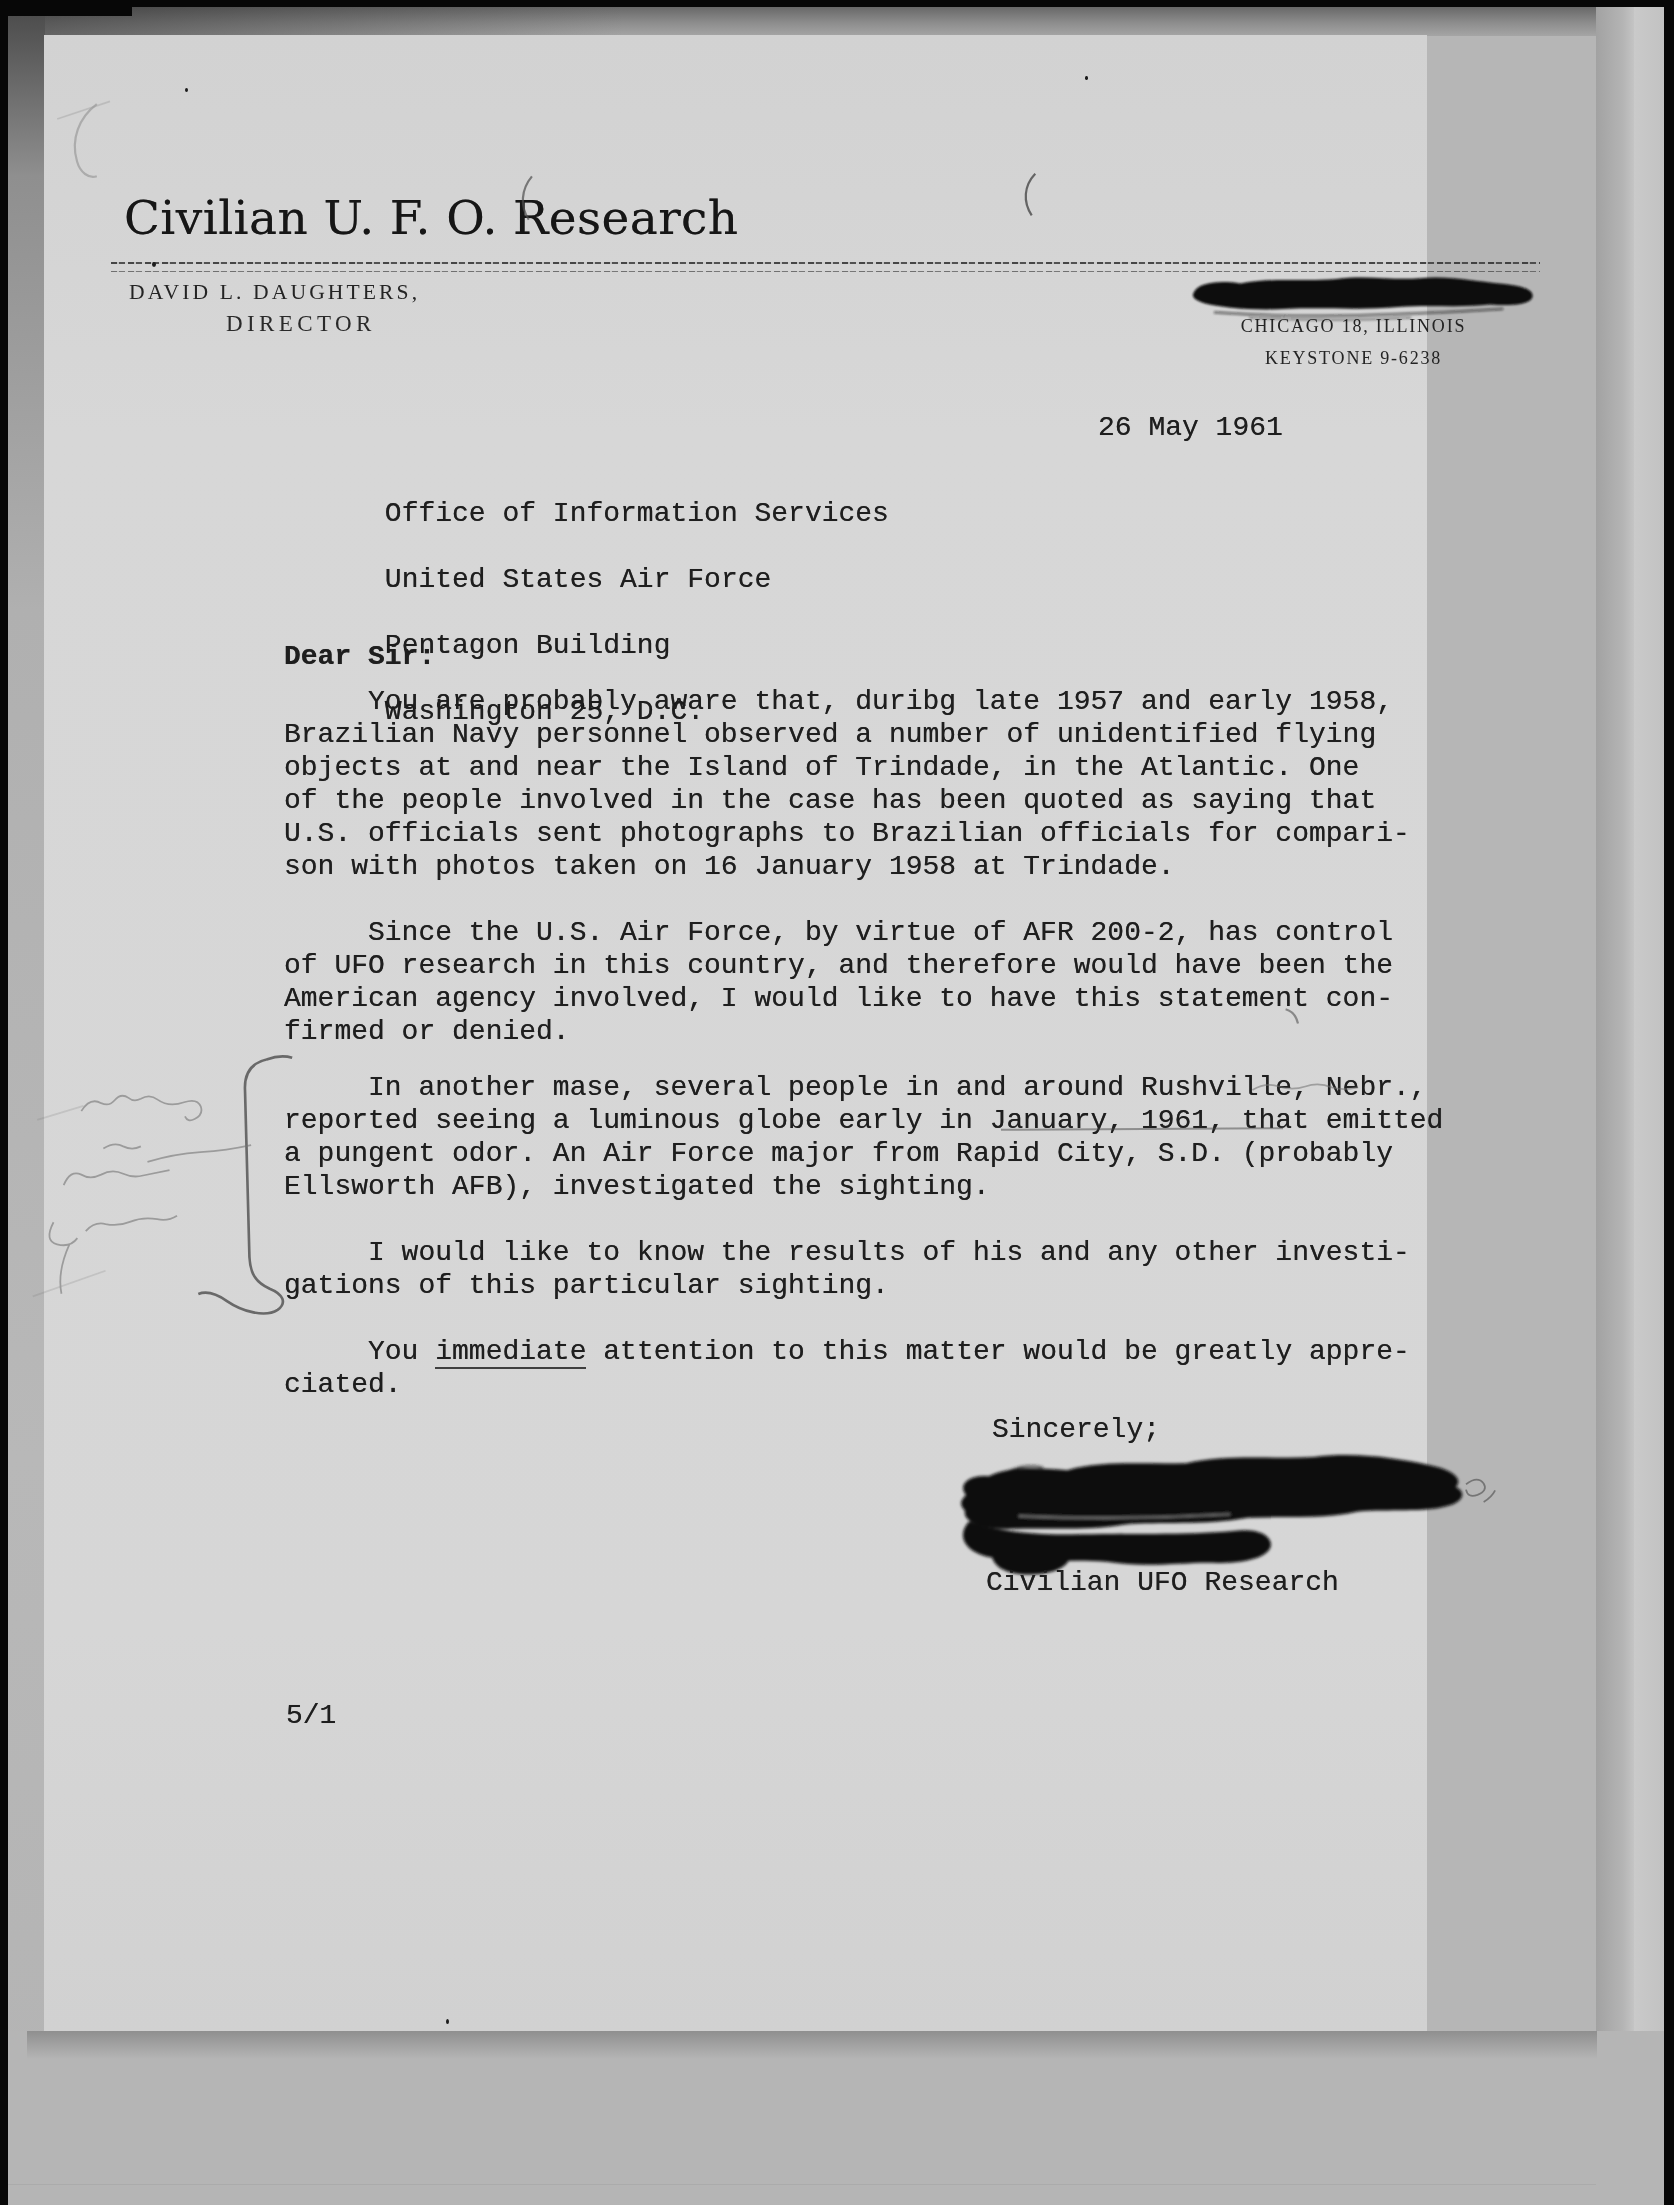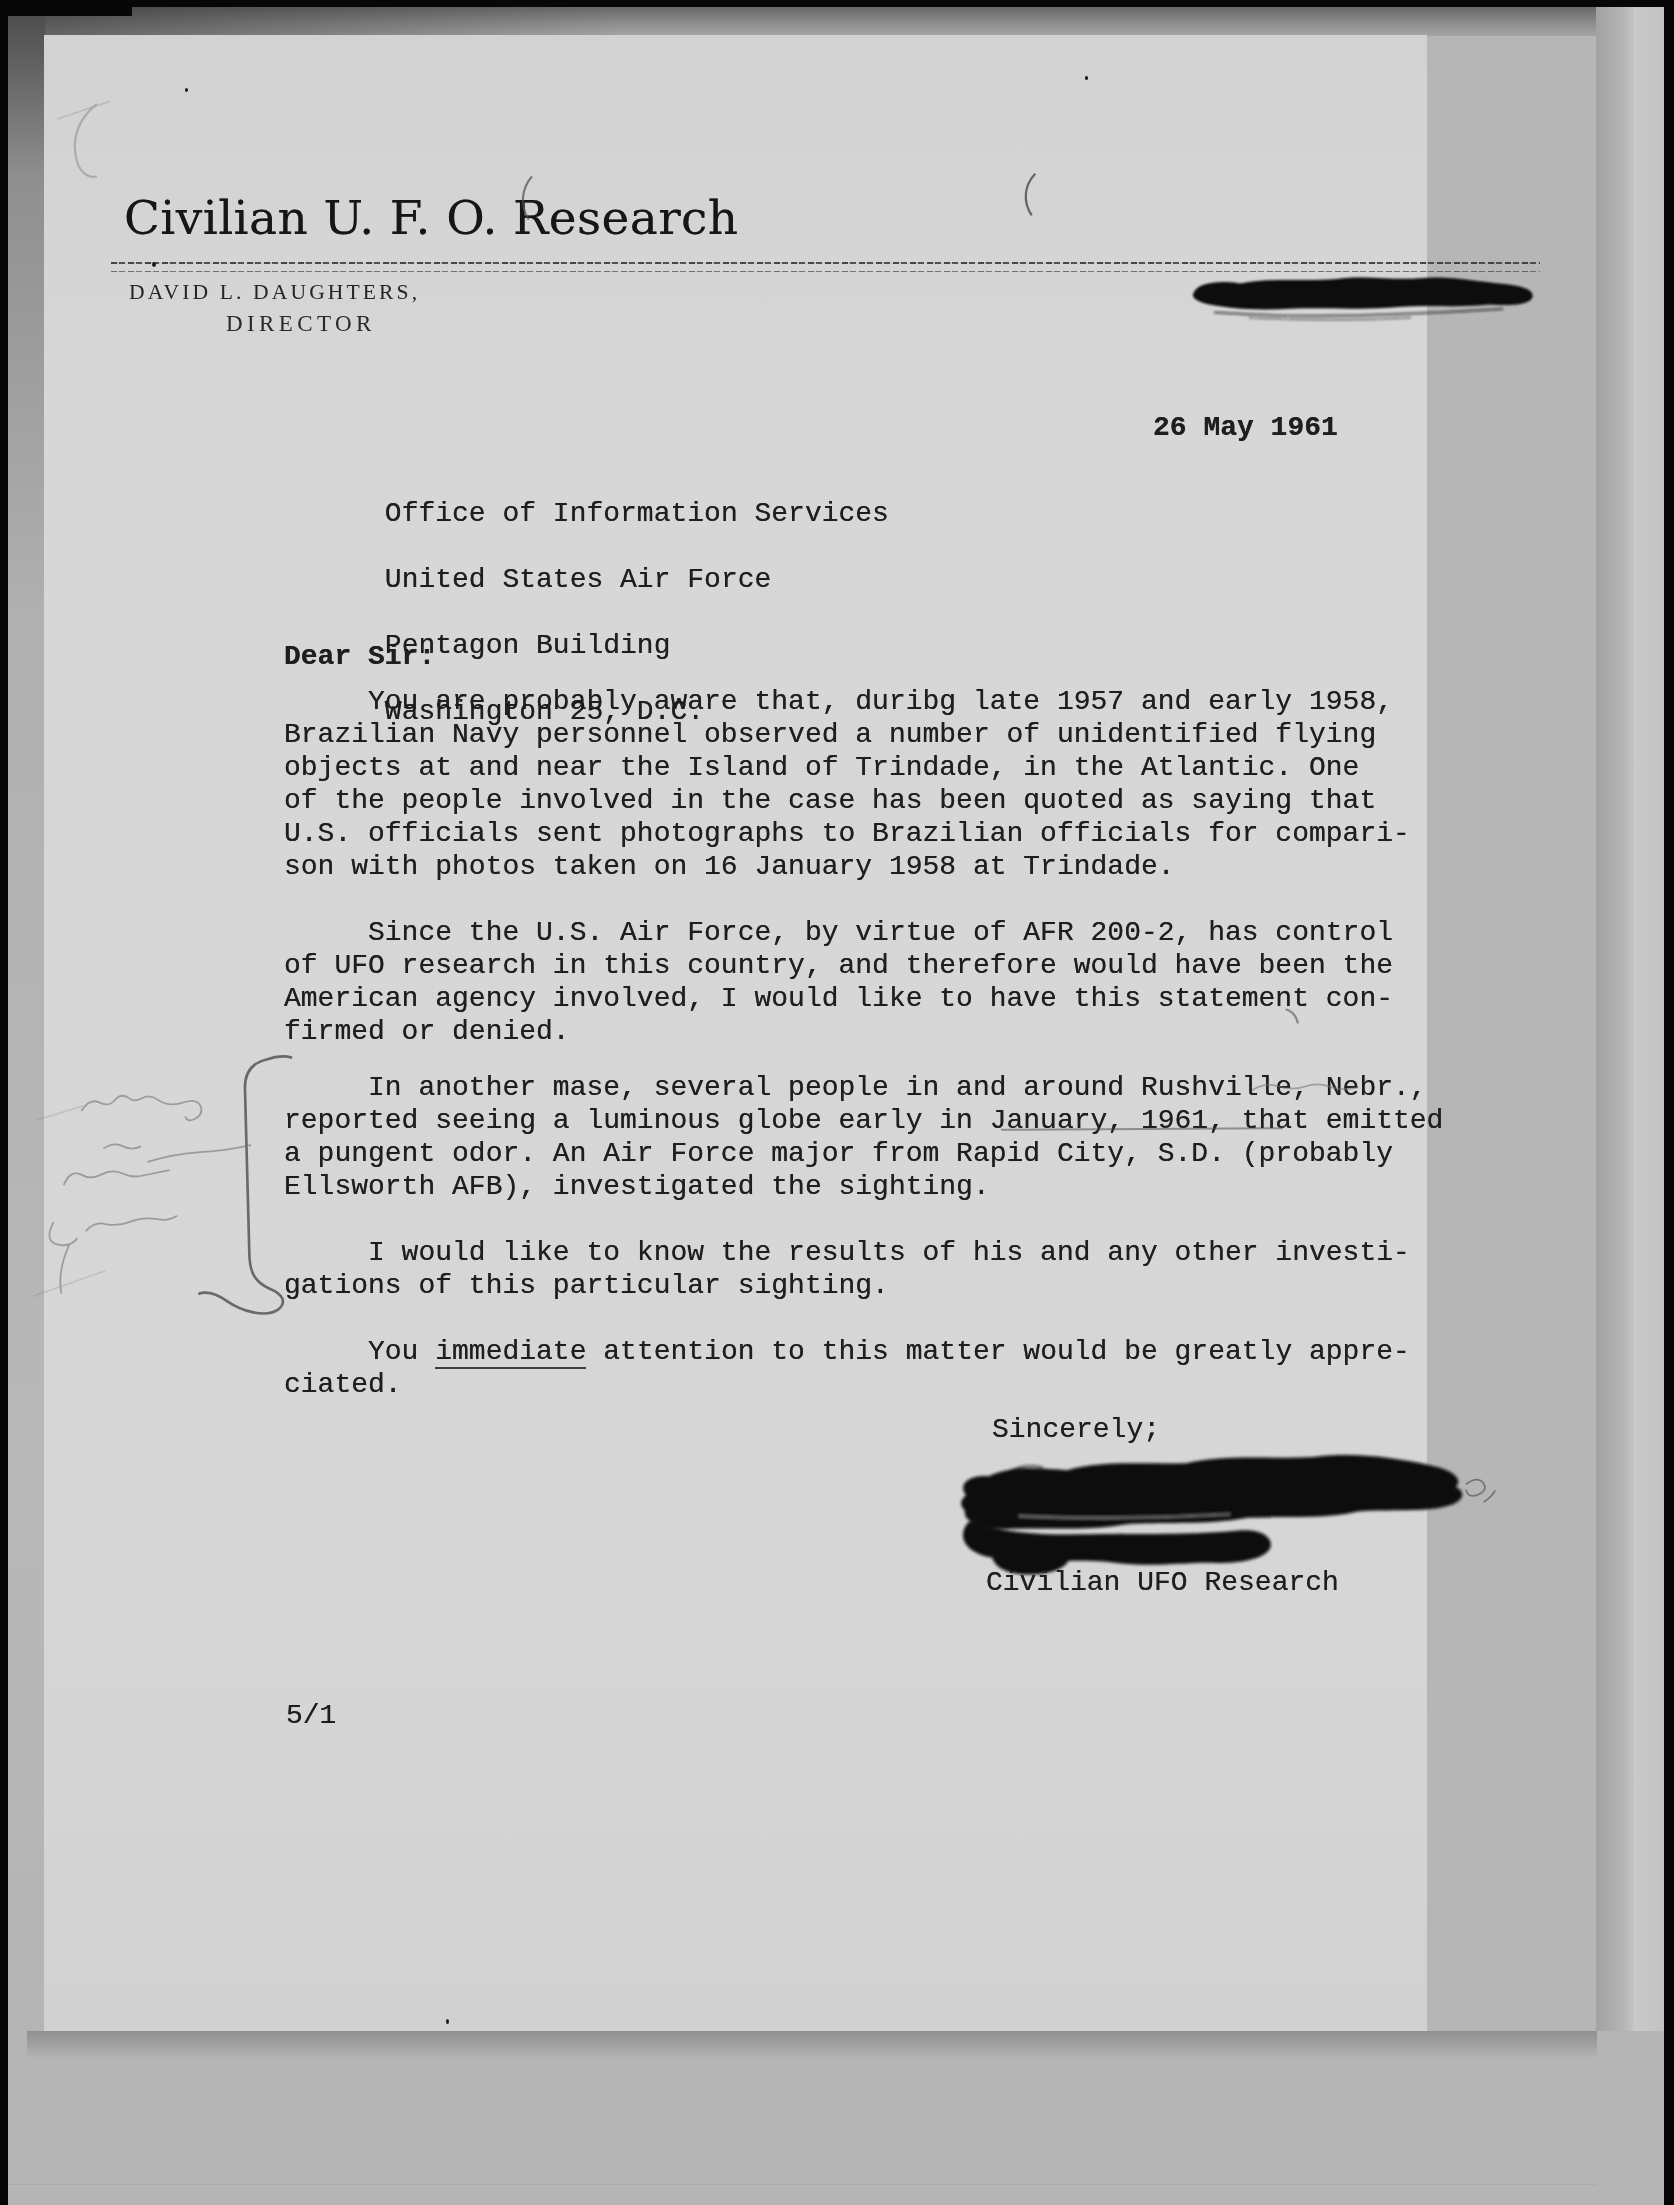--- a/index.html
+++ b/index.html
@@ -69,37 +69,41 @@
   <div class="streak" style="left:8px;top:2184px;width:1588px;height:1.3px;"></div>
 
   <div class="page">
 
     <div class="lh-title">Civilian U. F. O. Research</div>
     <div class="rule-dotted" style="top:227px;"></div>
     <div class="rule-dotted r2" style="top:236px;"></div>
     <div class="lh-name">DAVID L. DAUGHTERS,</div>
     <div class="lh-role">DIRECTOR</div>
 
+    <div class="lh-right">
+      <div class="line1">CHICAGO 18, ILLINOIS</div>
+      <div class="line2">KEYSTONE 9-6238</div>
+    </div>
 
     <svg class="pencil" style="left:1138px;top:237px;" width="362" height="57" viewBox="0 0 820 130">
       <defs>
           <filter id="rb" x="-10%" y="-30%" width="120%" height="170%">
             <feGaussianBlur stdDeviation="2.5"></feGaussianBlur>
           </filter>
         </defs>
       <g filter="url(#rb)">
         <path fill="#0a0a0a" d="M25,45 C35,25 80,18 130,26 C200,12 280,22 350,16 C420,6 480,20 540,14
           C610,8 670,22 720,26 C775,30 802,42 796,58 C790,74 750,78 700,74 C630,82 560,74 490,80
           C400,88 320,80 240,84 C160,88 90,82 50,72 C25,64 17,56 25,45 Z"></path>
         <path fill="none" stroke="#111" stroke-width="6" opacity="0.5" d="M70,92 Q280,106 490,96 Q610,92 730,84"></path>
         <path fill="none" stroke="#111" stroke-width="5" opacity="0.35" d="M150,104 Q330,114 520,104"></path>
       </g>
     </svg>
 
-    <div class="typed" style="left:1109px;top:376px;font-weight:bold;">26 May 1961</div>
+    <div class="typed" style="left:1054px;top:376px;">26 May 1961</div>
 
     <div class="typed" style="left:240px;top:429px;">
       <span>Office of Information Services</span><br>
       <span>United States Air Force</span><br>
       <span>Pentagon Building</span><br>
       <span>Washington 25, D.C.</span>
     </div>
 
     <div class="typed" style="left:240px;top:605px;font-weight:bold;">Dear Sir:</div>
 

